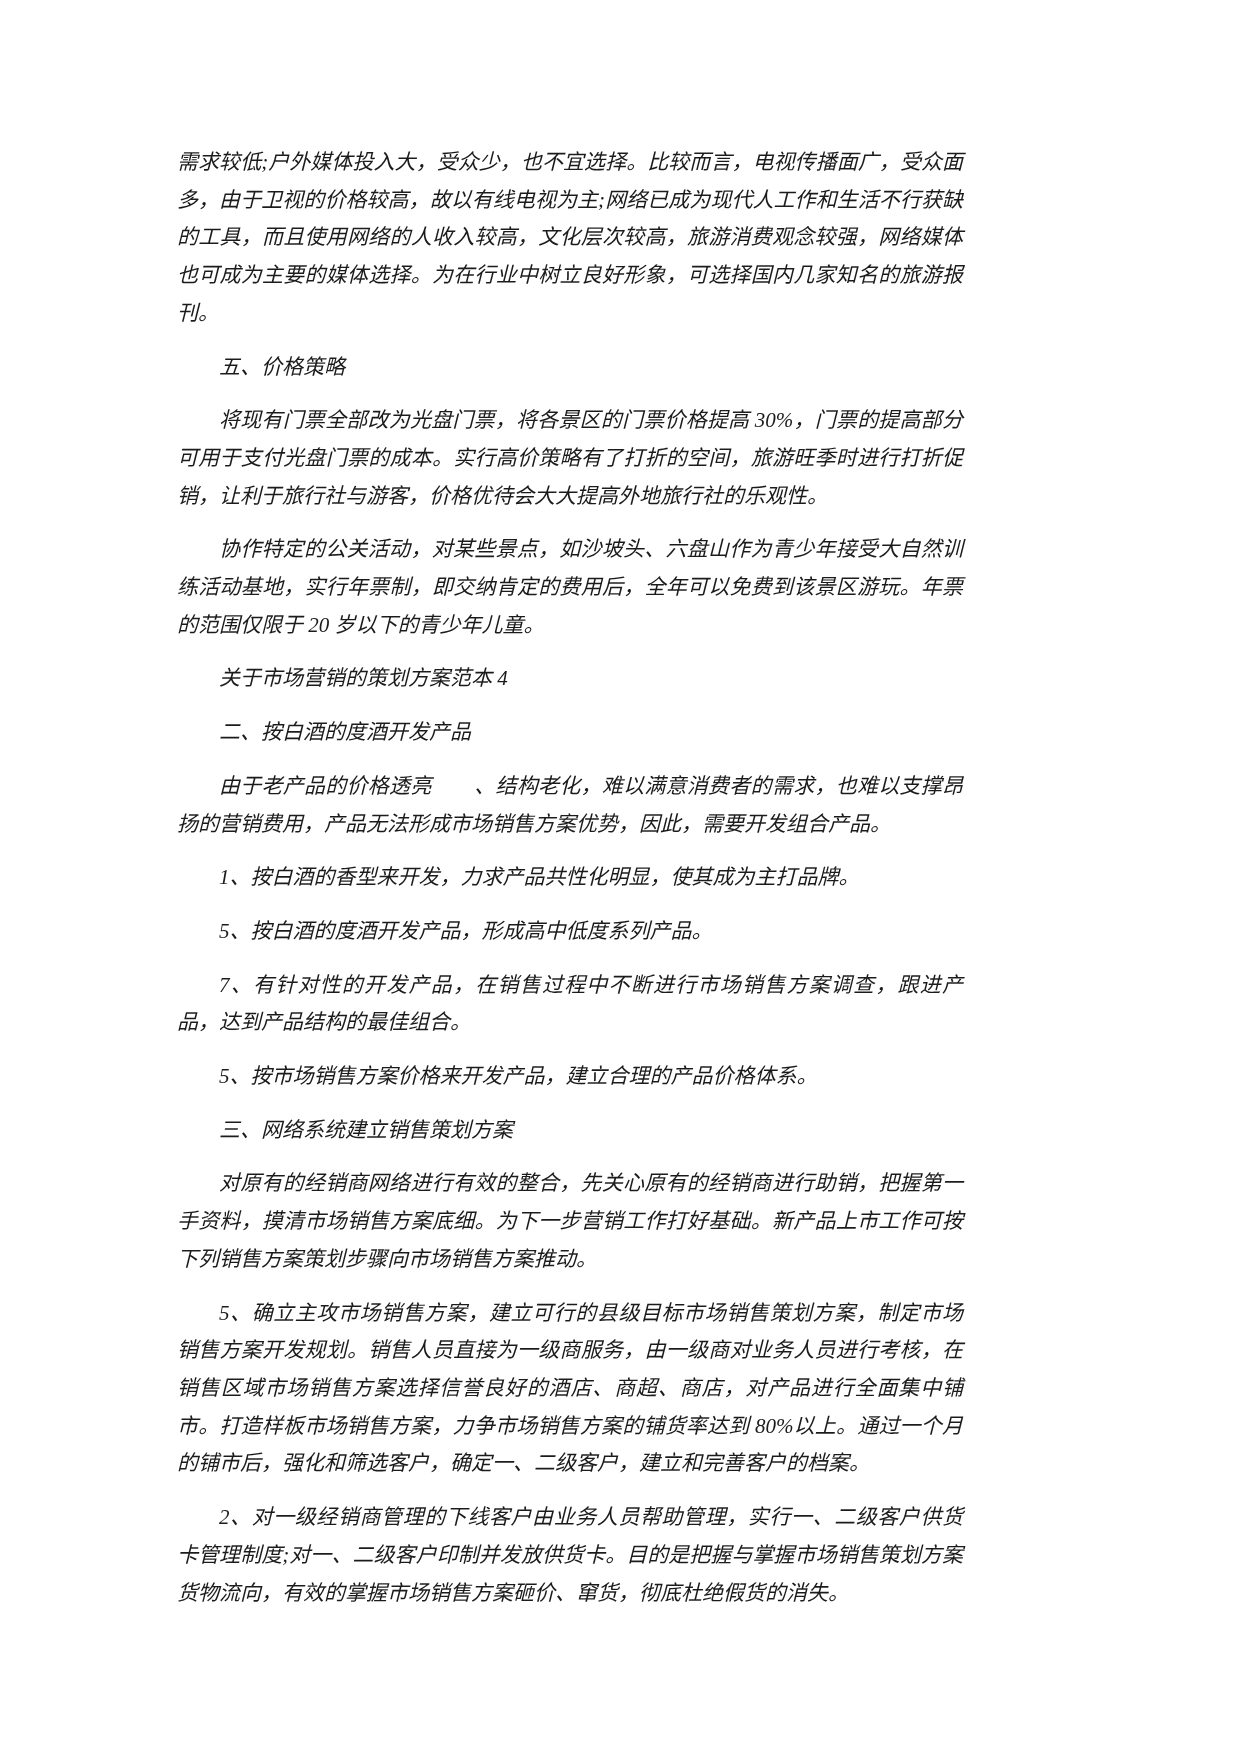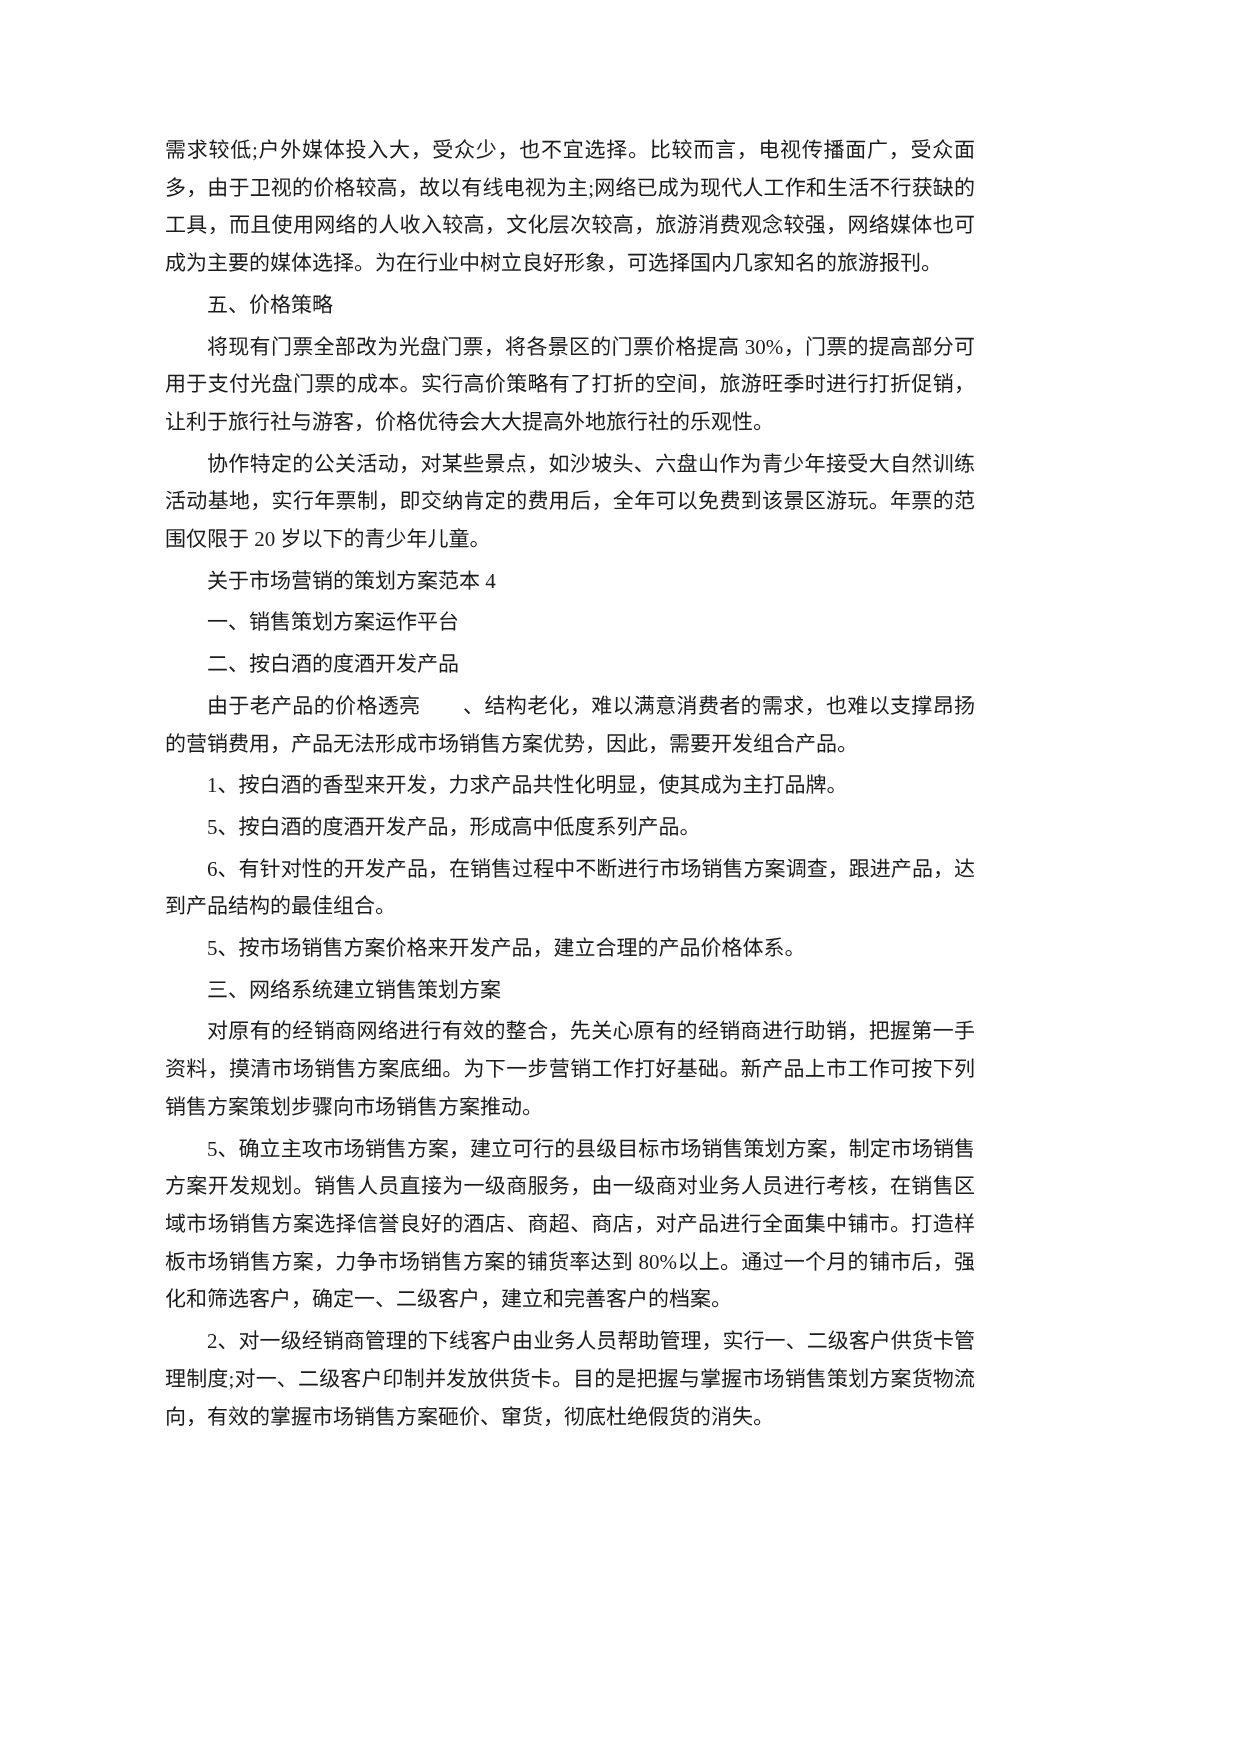--- a/index.html
+++ b/index.html
@@ -19,42 +19,42 @@
     left: 161px;
     top: 128px;
     width: 818px;
     font-family: "Liberation Serif", "DejaVu Serif", serif;
     font-size: 21px;
     line-height: 37.7px;
     color: #1b1b1b;
     text-align: justify;
   }
   .content p {
-    margin: 4px;
+    margin: 16px;
     padding: 0;
+    font-style: italic;
   }
   .content p.indent {
     text-indent: 2em;
   }
 </style>
 </head>
 <body>
 
 <div class="page">
   <div class="content" id="document-content">
       <p class="no-indent">需求较低;户外媒体投入大，受众少，也不宜选择。比较而言，电视传播面广，受众面多，由于卫视的价格较高，故以有线电视为主;网络已成为现代人工作和生活不行获缺的工具，而且使用网络的人收入较高，文化层次较高，旅游消费观念较强，网络媒体也可成为主要的媒体选择。为在行业中树立良好形象，可选择国内几家知名的旅游报刊。</p>
       <p class="indent">五、价格策略</p>
       <p class="indent">将现有门票全部改为光盘门票，将各景区的门票价格提高 30%，门票的提高部分可用于支付光盘门票的成本。实行高价策略有了打折的空间，旅游旺季时进行打折促销，让利于旅行社与游客，价格优待会大大提高外地旅行社的乐观性。</p>
       <p class="indent">协作特定的公关活动，对某些景点，如沙坡头、六盘山作为青少年接受大自然训练活动基地，实行年票制，即交纳肯定的费用后，全年可以免费到该景区游玩。年票的范围仅限于 20 岁以下的青少年儿童。</p>
       <p class="indent">关于市场营销的策划方案范本 4</p>
-      <p class="indent">一、销售策划方案运作平台</p>
       <p class="indent">二、按白酒的度酒开发产品</p>
       <p class="indent">由于老产品的价格透亮　　、结构老化，难以满意消费者的需求，也难以支撑昂扬的营销费用，产品无法形成市场销售方案优势，因此，需要开发组合产品。</p>
       <p class="indent">1、按白酒的香型来开发，力求产品共性化明显，使其成为主打品牌。</p>
       <p class="indent">5、按白酒的度酒开发产品，形成高中低度系列产品。</p>
-      <p class="indent">6、有针对性的开发产品，在销售过程中不断进行市场销售方案调查，跟进产品，达到产品结构的最佳组合。</p>
+      <p class="indent">7、有针对性的开发产品，在销售过程中不断进行市场销售方案调查，跟进产品，达到产品结构的最佳组合。</p>
       <p class="indent">5、按市场销售方案价格来开发产品，建立合理的产品价格体系。</p>
       <p class="indent">三、网络系统建立销售策划方案</p>
       <p class="indent">对原有的经销商网络进行有效的整合，先关心原有的经销商进行助销，把握第一手资料，摸清市场销售方案底细。为下一步营销工作打好基础。新产品上市工作可按下列销售方案策划步骤向市场销售方案推动。</p>
       <p class="indent">5、确立主攻市场销售方案，建立可行的县级目标市场销售策划方案，制定市场销售方案开发规划。销售人员直接为一级商服务，由一级商对业务人员进行考核，在销售区域市场销售方案选择信誉良好的酒店、商超、商店，对产品进行全面集中铺市。打造样板市场销售方案，力争市场销售方案的铺货率达到 80%以上。通过一个月的铺市后，强化和筛选客户，确定一、二级客户，建立和完善客户的档案。</p>
       <p class="indent">2、对一级经销商管理的下线客户由业务人员帮助管理，实行一、二级客户供货卡管理制度;对一、二级客户印制并发放供货卡。目的是把握与掌握市场销售策划方案货物流向，有效的掌握市场销售方案砸价、窜货，彻底杜绝假货的消失。</p>
     </div>
 </div>
 
 </body></html>

